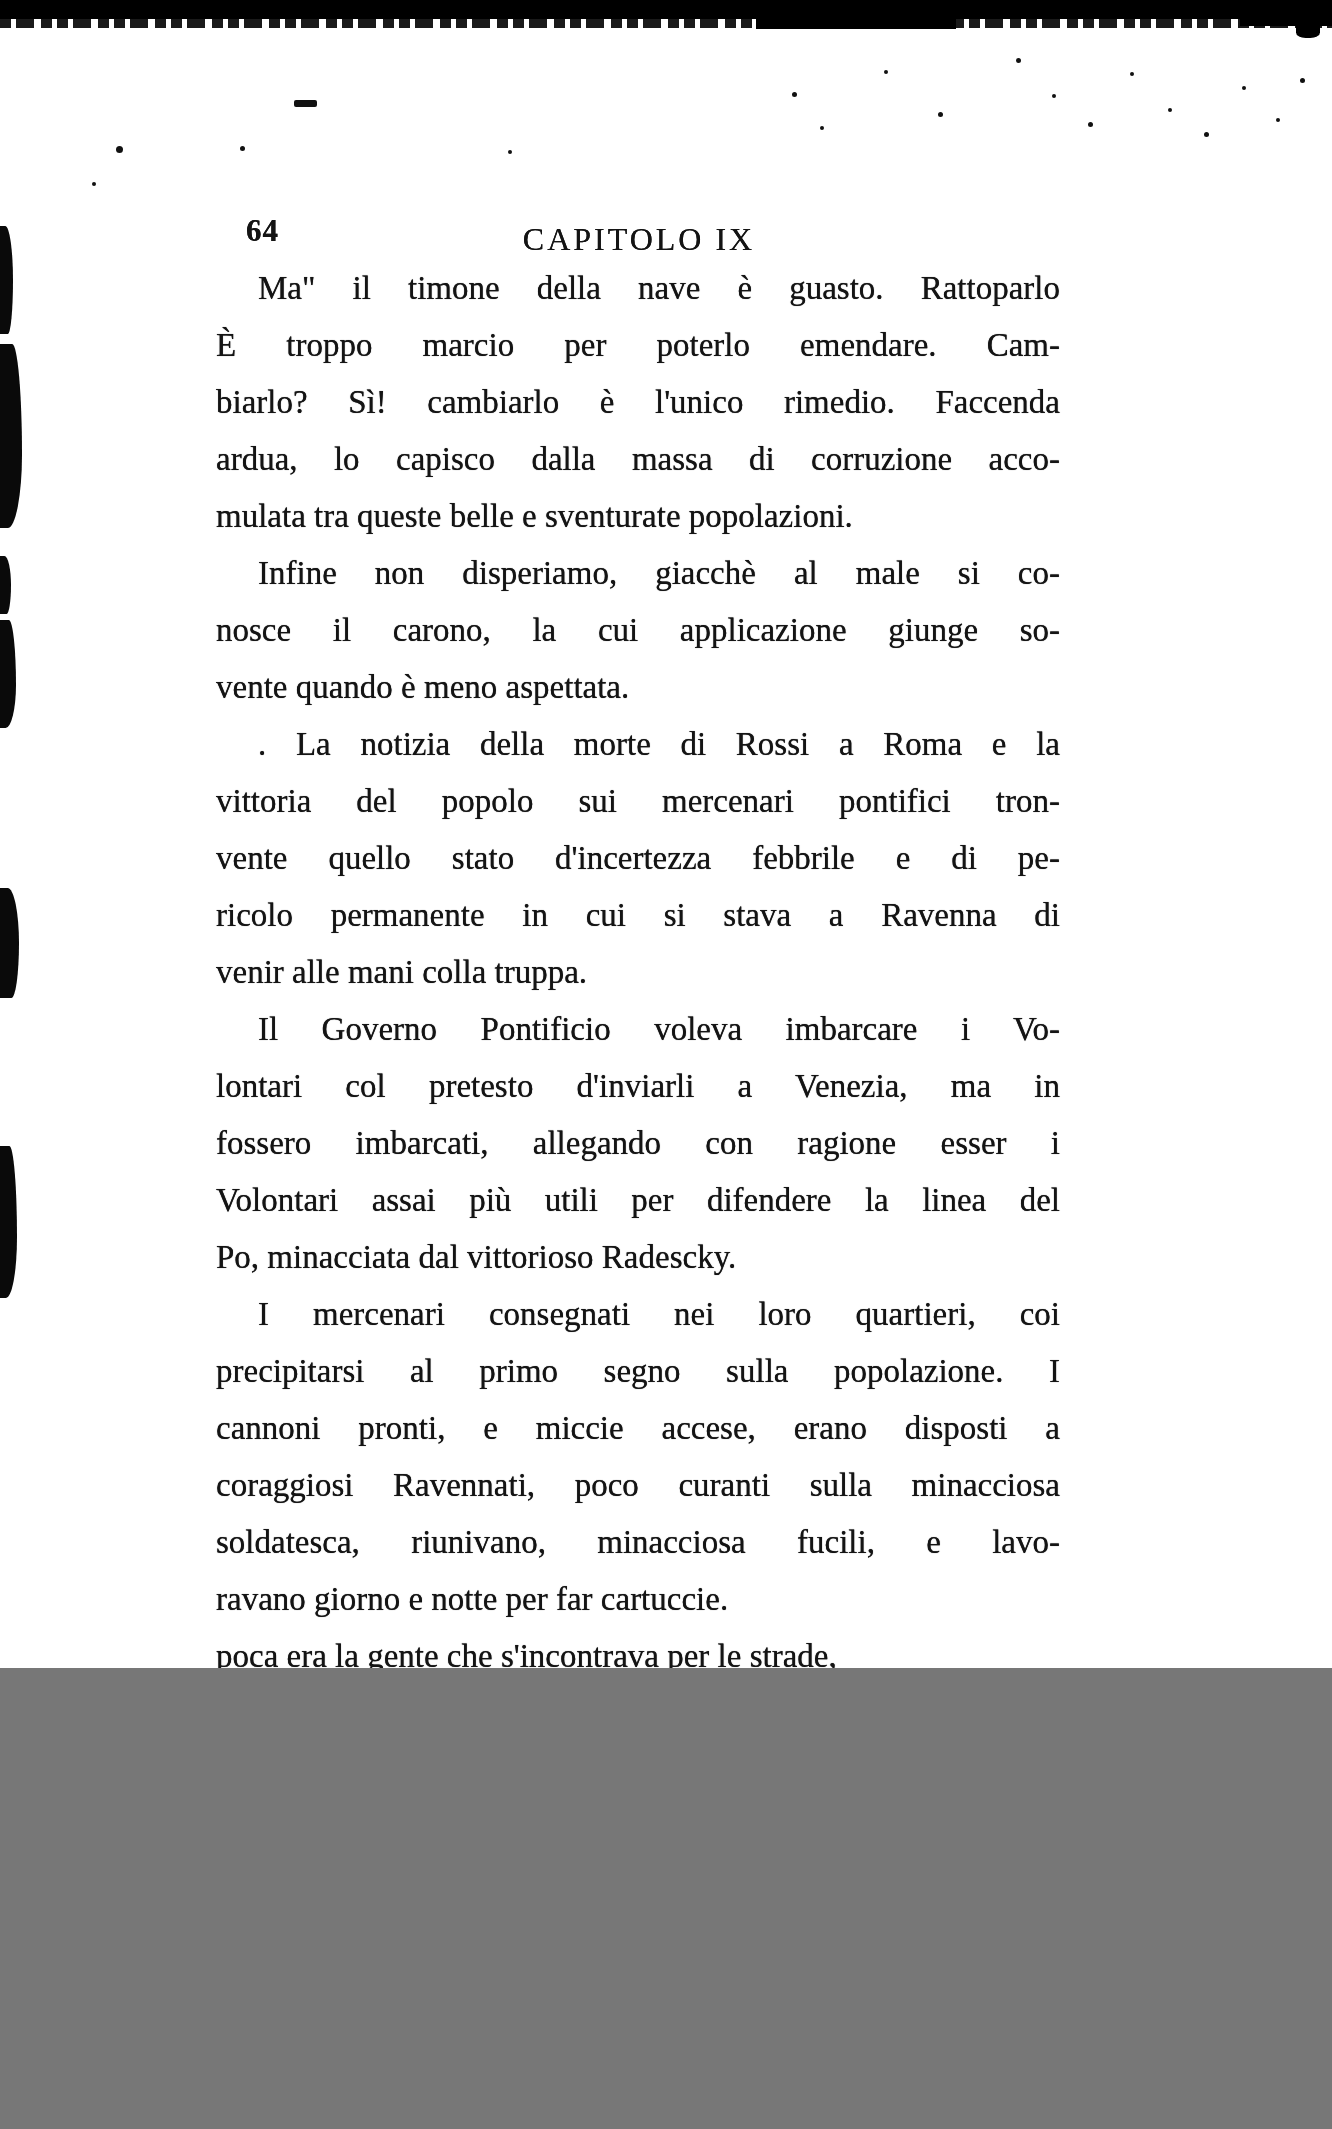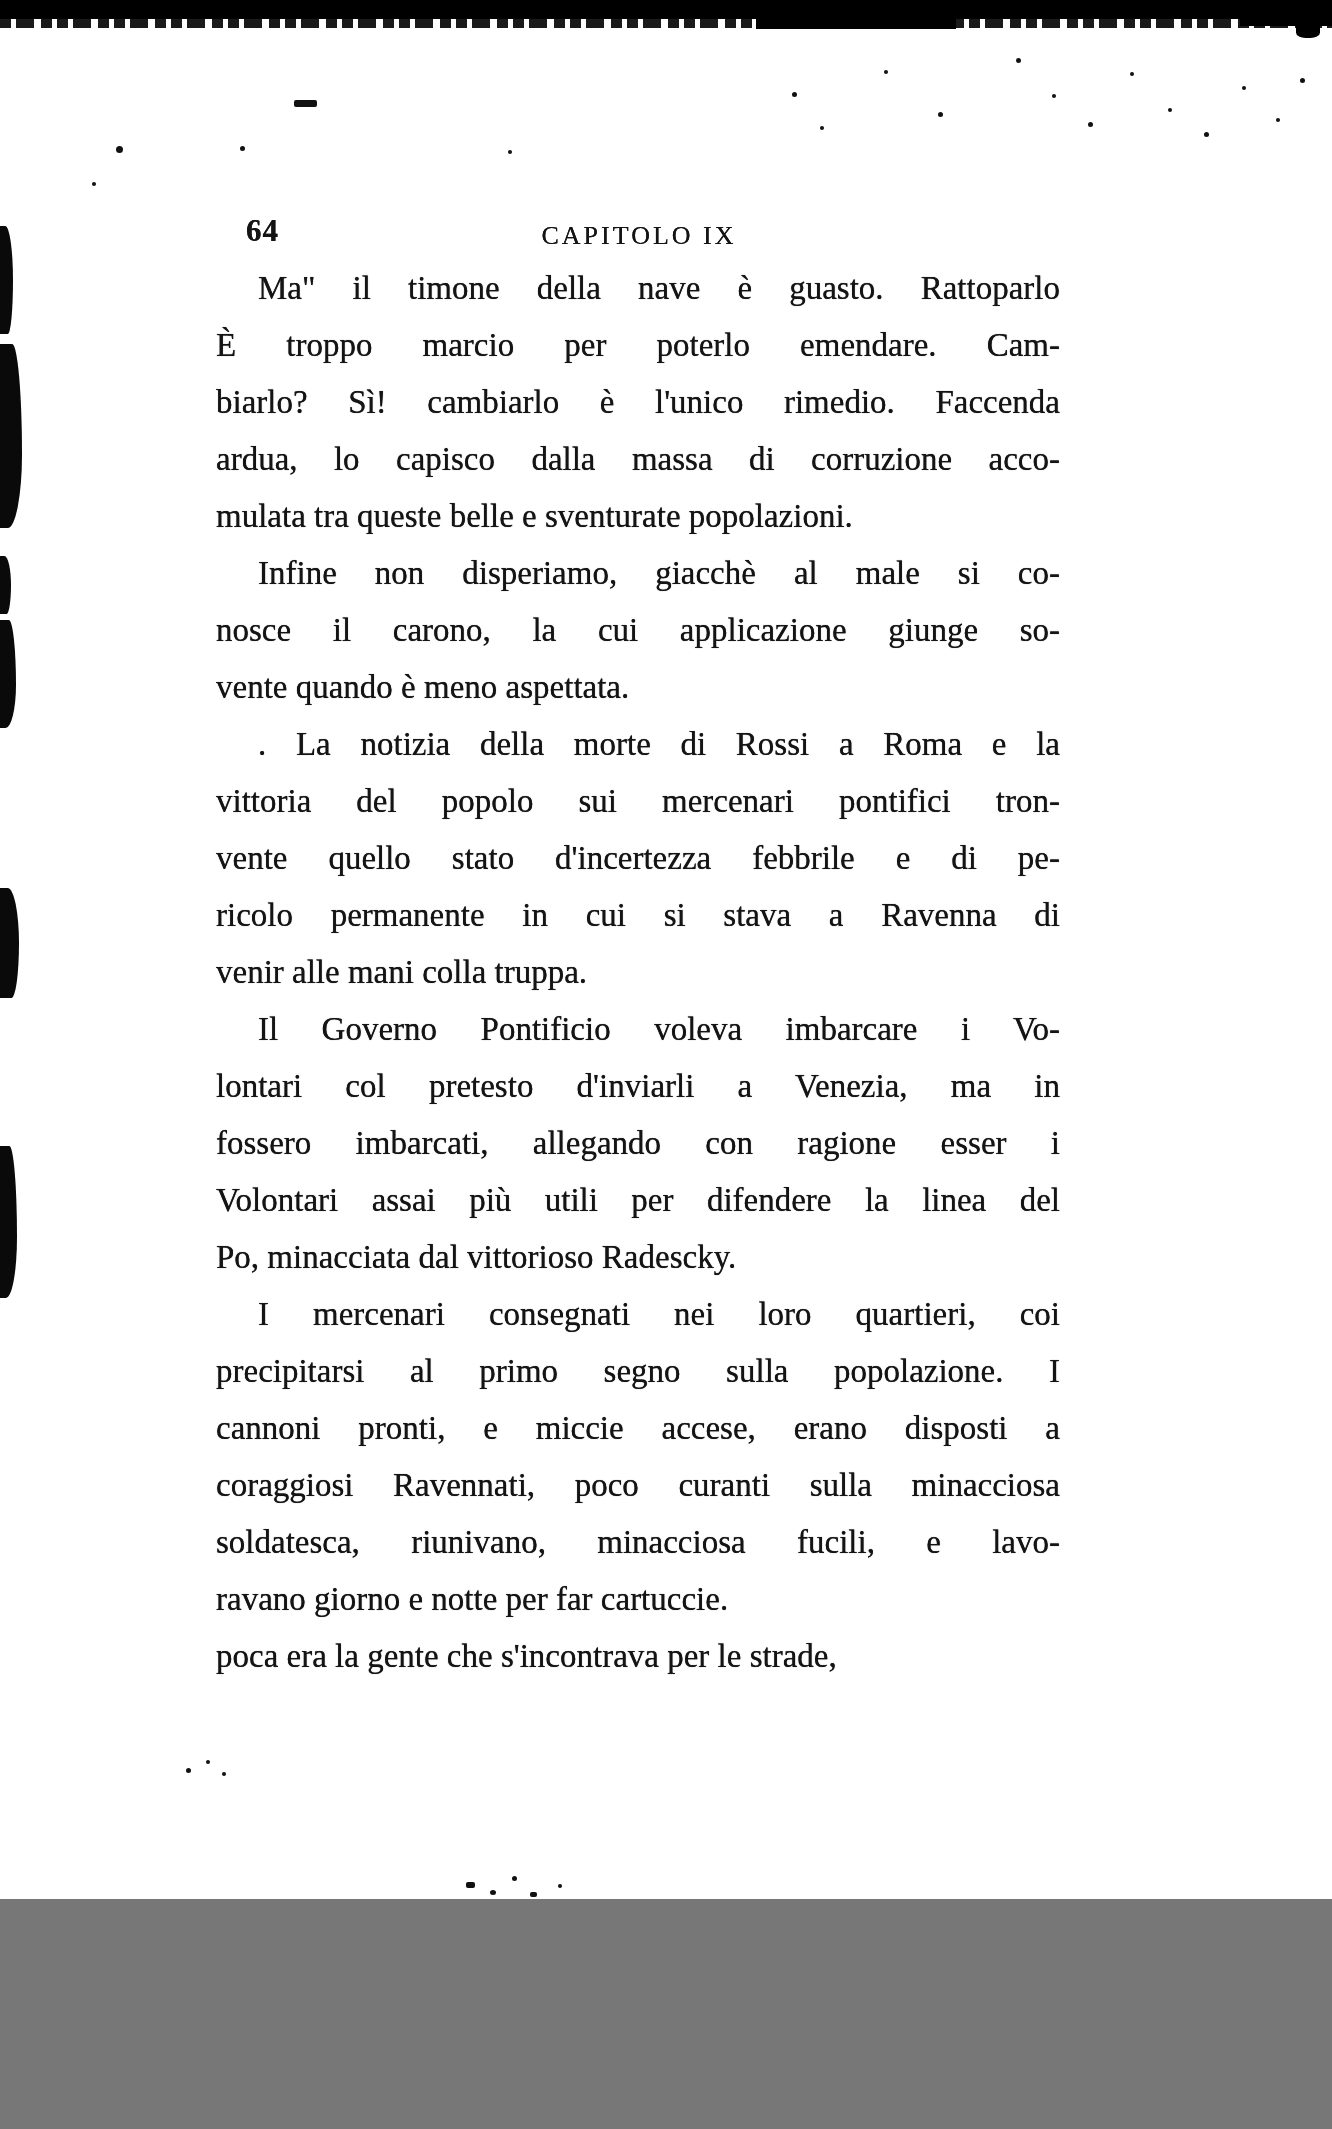--- a/index.html
+++ b/index.html
@@ -1,19 +1,19 @@
 <!DOCTYPE html>
 <html><head>
 <meta charset="utf-8">
 <title>Scanned book page</title>
 <style>
   html,body{margin:0;padding:0;background:#777;}
   .page{
     position:relative;
-    width:1332px;height:1899px;
+    width:1332px;height:1668px;
     background:#ffffff;
     overflow:hidden;
     font-family:"Liberation Serif","DejaVu Serif",serif;
     color:#141414;
   }
   
   .topbar{position:absolute;top:0;left:0;width:1332px;height:19px;background:#000;}
   .topbar::after{
     content:"";position:absolute;top:100%;left:0;width:100%;height:9px;
     background:repeating-linear-gradient(90deg,#000 0 11px,transparent 11px 16px,#000 16px 34px,transparent 34px 41px,#000 41px 52px,transparent 52px 57px);
@@ -22,21 +22,21 @@
   .topbar-bulge{position:absolute;background:#000;}
 
   
   .page-number{
     position:absolute;left:246px;top:213px;
     font-size:31px;font-weight:bold;letter-spacing:1px;
     text-shadow:0 0 .6px #141414;
   }
   .chapter-heading{
     position:absolute;left:218px;top:221px;width:842px;
-    text-align:center;font-size:26px;letter-spacing:3px;
+    text-align:center;font-size:32px;letter-spacing:3px;
     text-shadow:0 0 .5px #141414;
   }
 
   
   .body-text{
     position:absolute;left:216px;top:260px;width:844px;
     font-size:33px;line-height:57px;
     text-shadow:0 0 .7px #1a1a1a;
   }
   .para{margin:0;}

